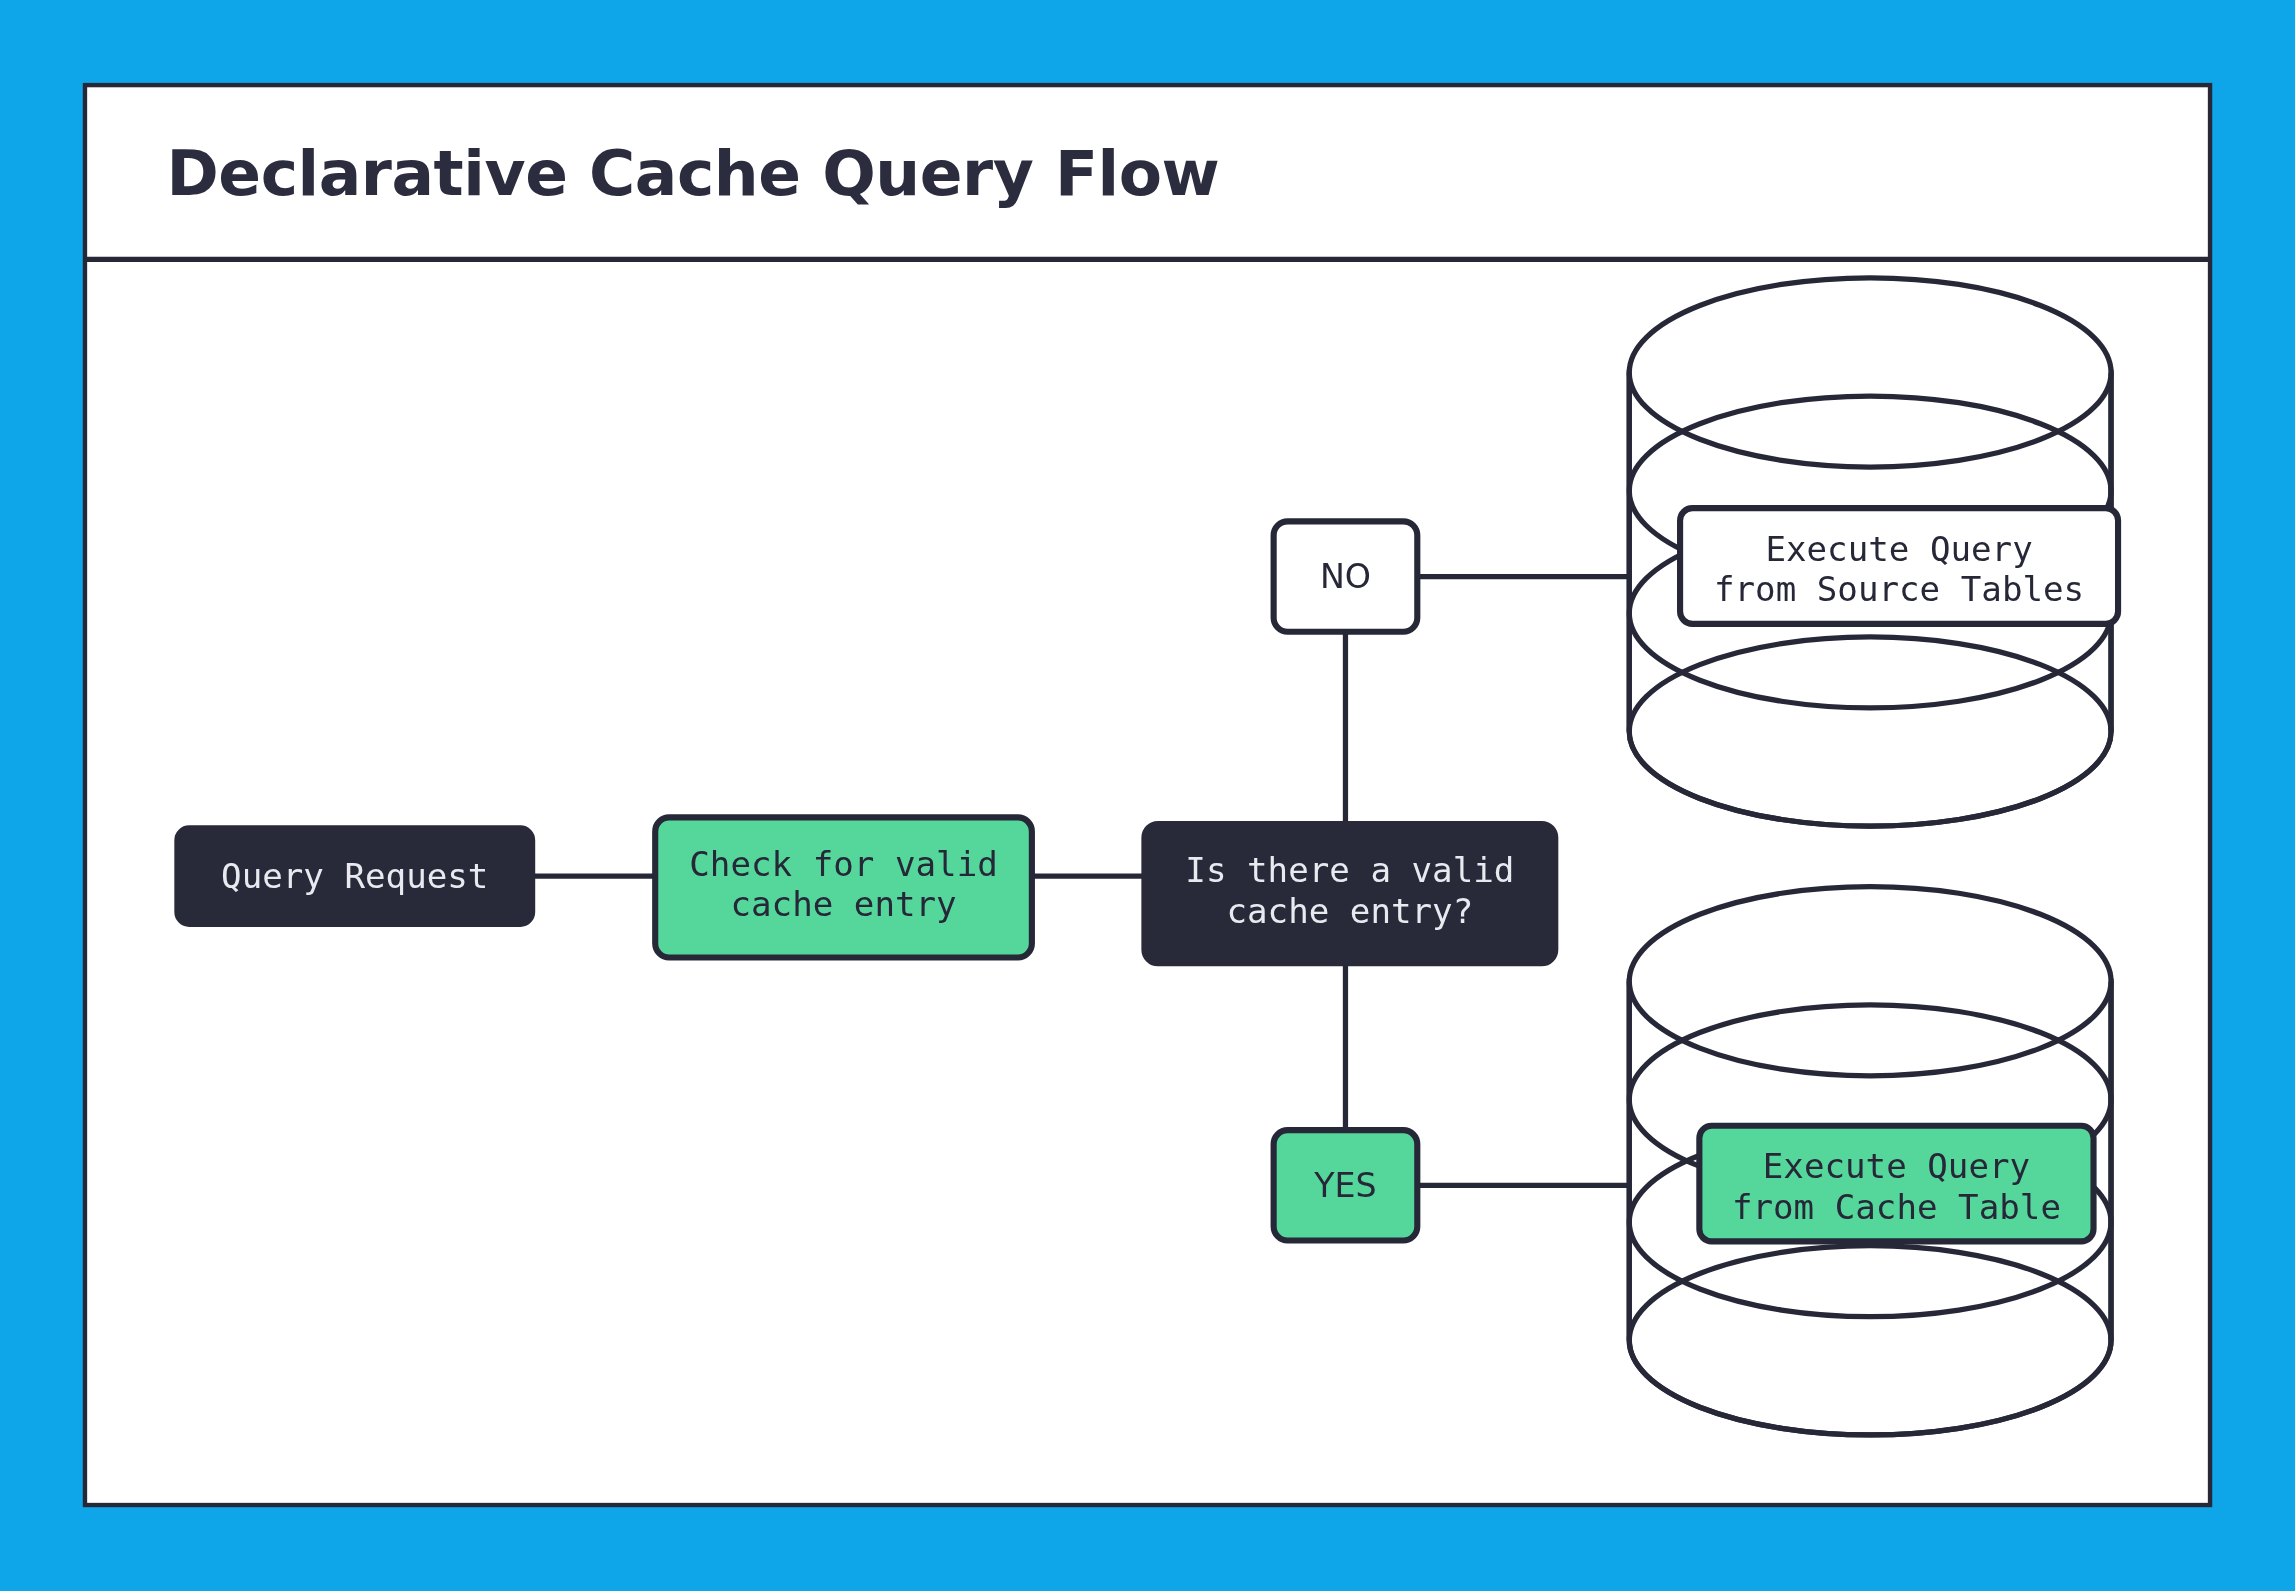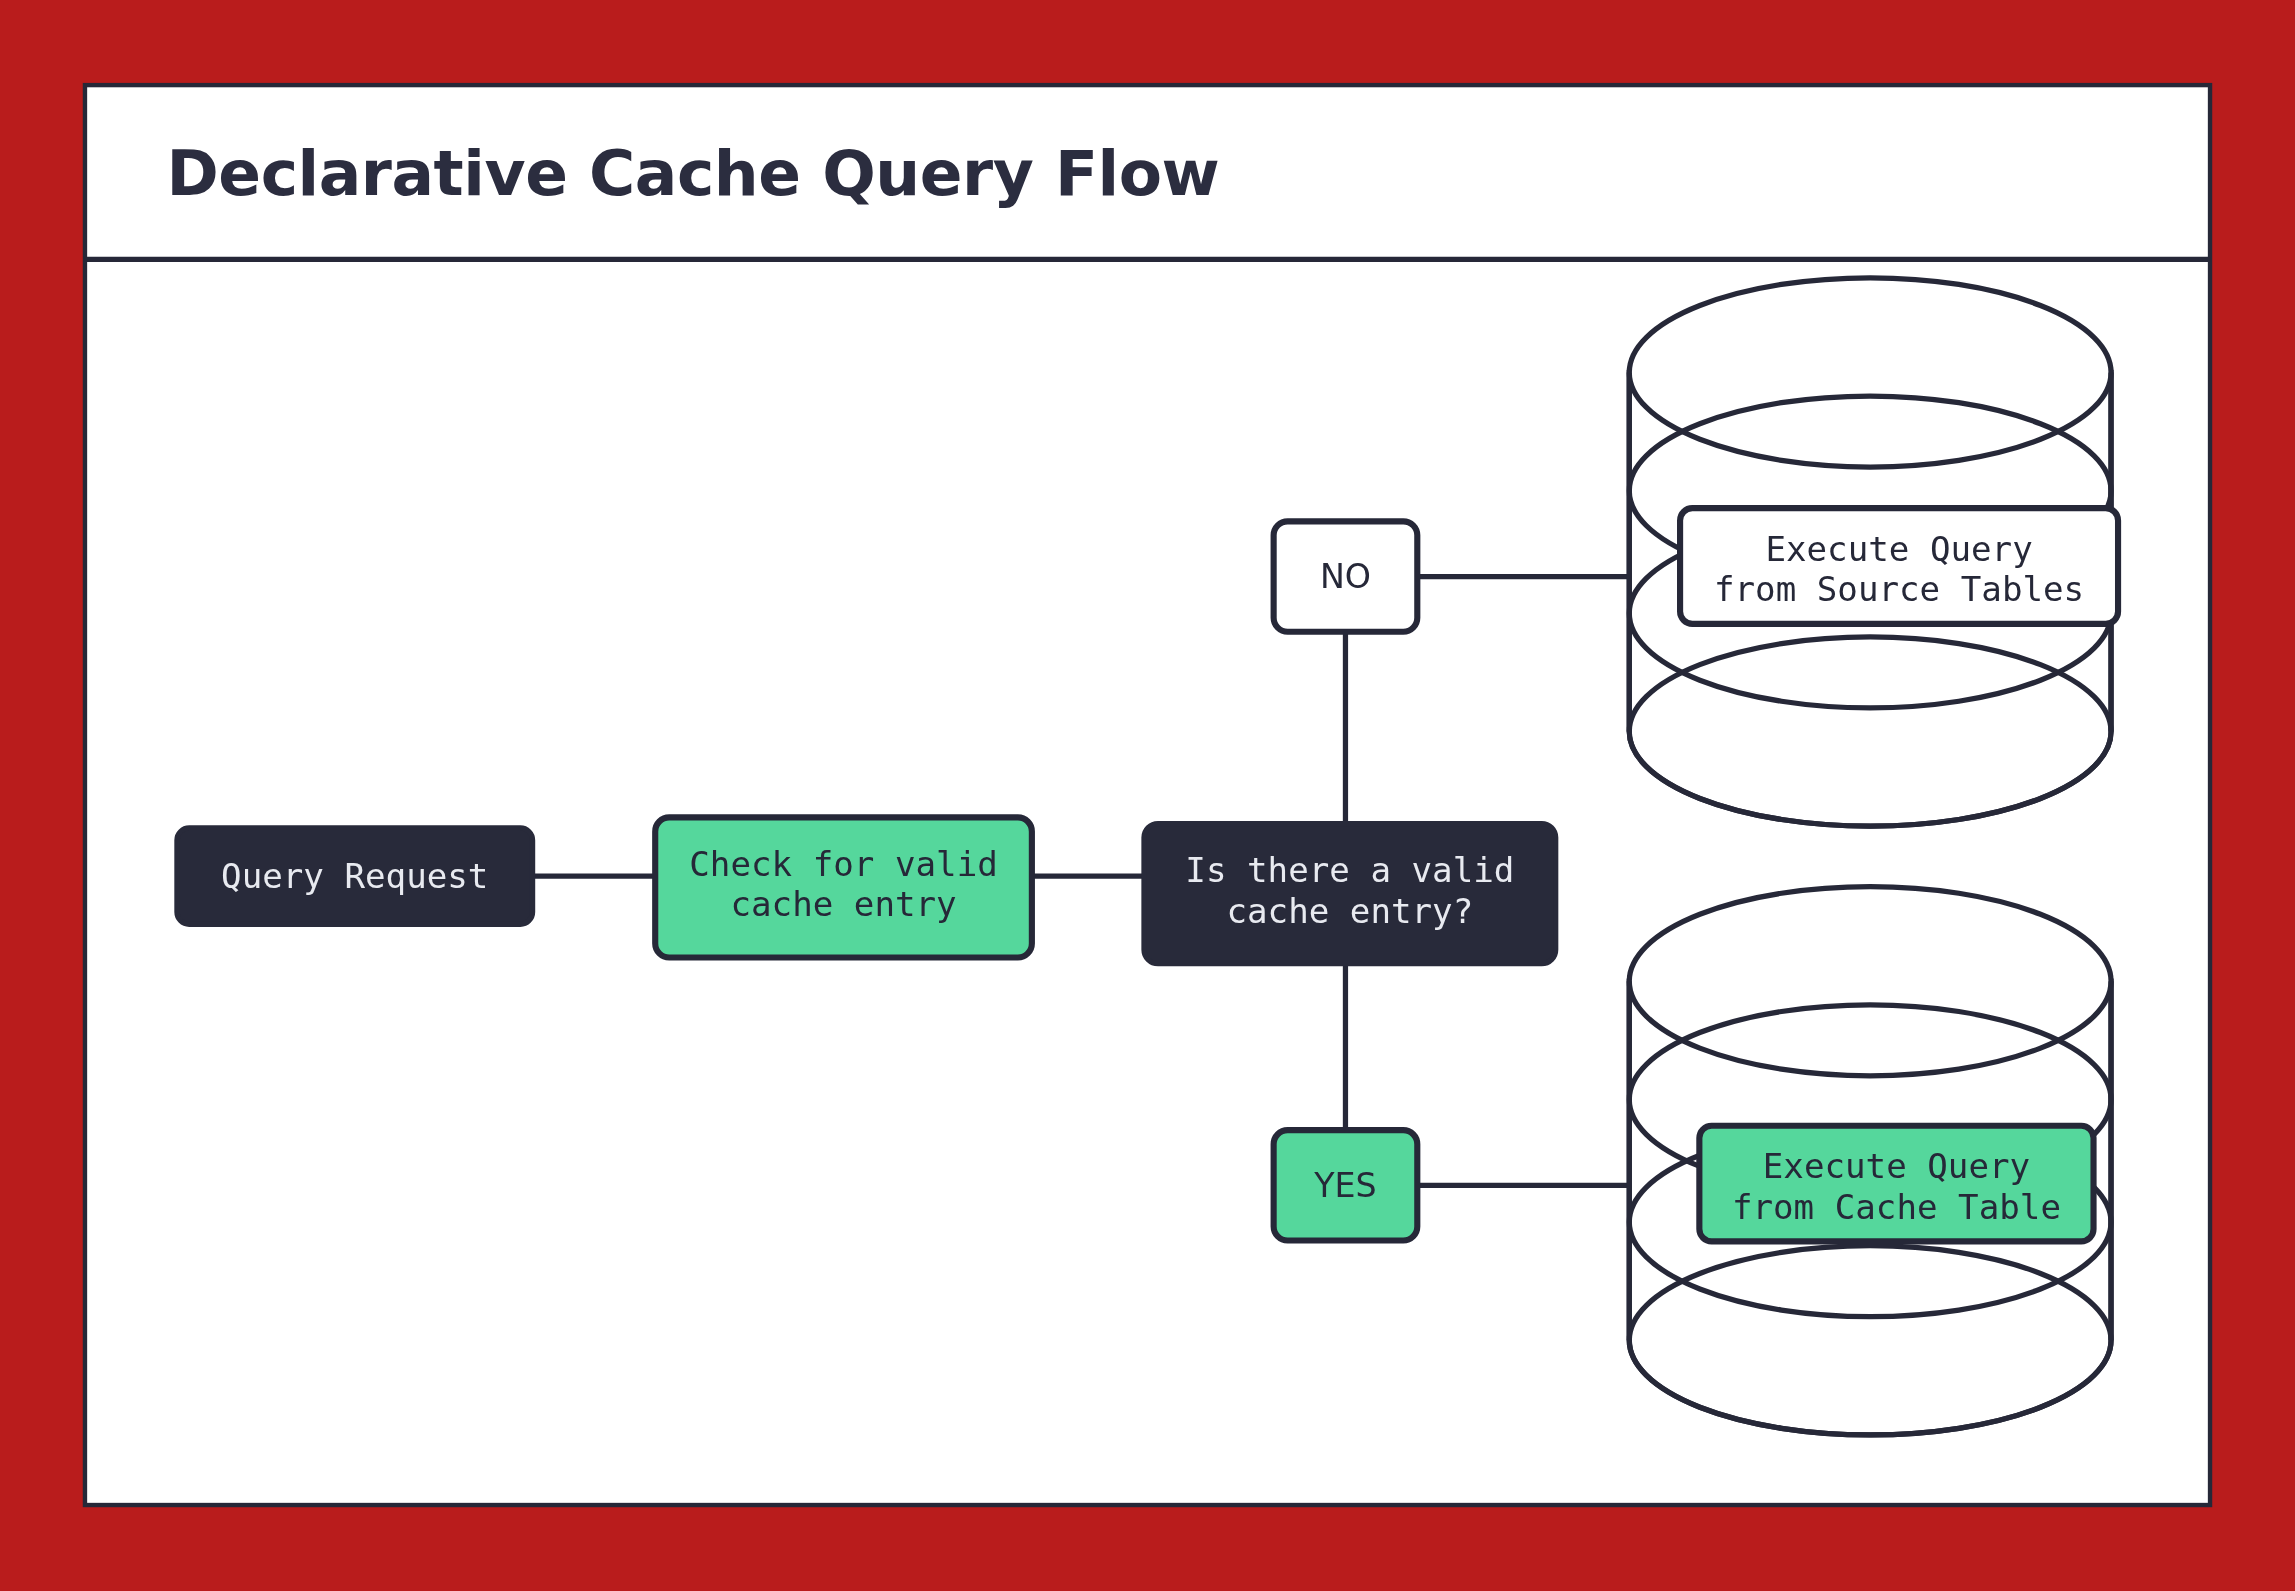--- a/index.html
+++ b/index.html
@@ -10,21 +10,21 @@
   body {
     width: 2295px;
     height: 1591px;
     font-family: "Liberation Sans", sans-serif;
     overflow: hidden;
   }
   #stage {
     position: relative;
     width: 2295px;
     height: 1591px;
-    background: #b91c1c;
+    background: #0ea5e9;
   }
   svg#diagram {
     position: absolute;
     top: 0;
     left: 0;
     width: 2295px;
     height: 1591px;
     display: block;
   }
   .frame-rect {

